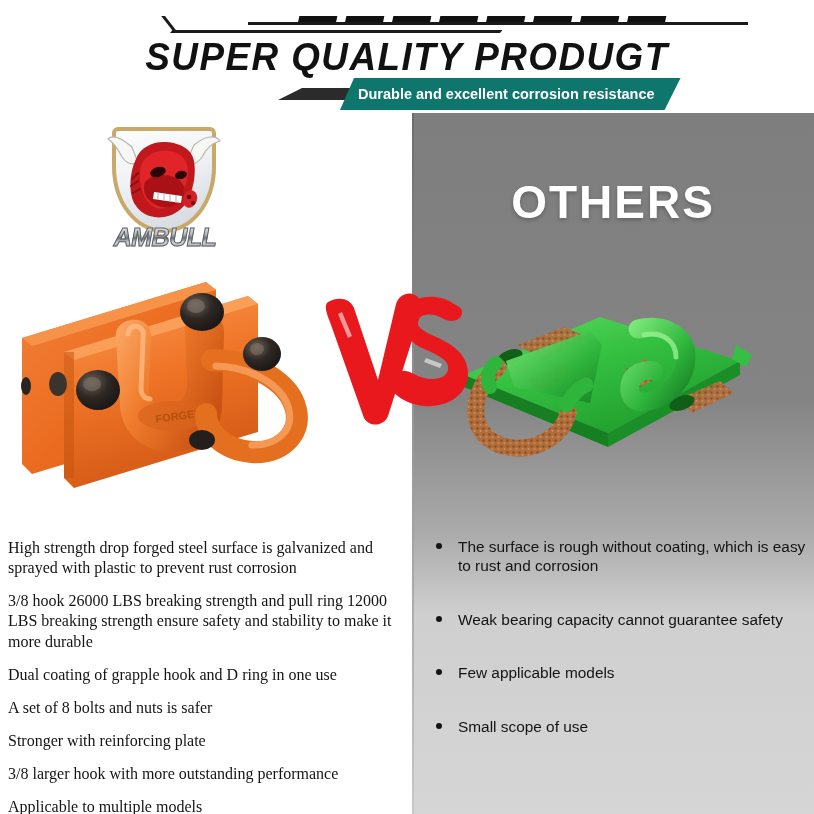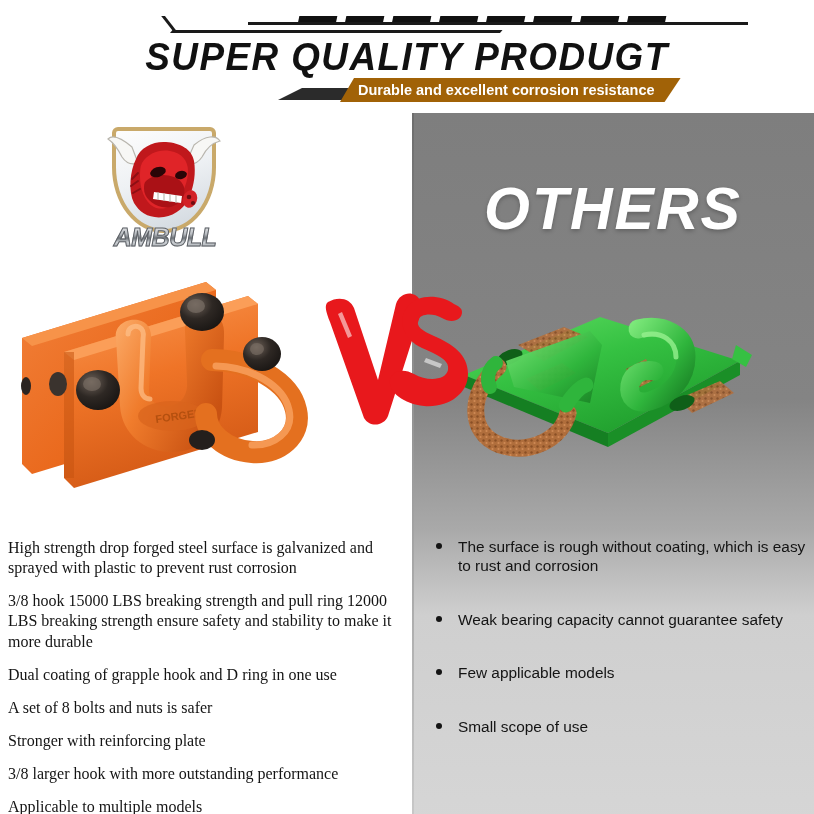--- a/index.html
+++ b/index.html
@@ -24,21 +24,21 @@
                 transform:rotate(-38deg); transform-origin:top center; }
 
   .title {
     position:absolute; top:20px; left:0; width:814px; text-align:center;
     font-size:38px; font-weight:bold; font-style:italic; letter-spacing:1.5px;
     color:#111; white-space:nowrap; font-family:"Liberation Sans", sans-serif;
     transform:scaleX(0.97);
   }
 
   .sub-banner {
-    position:absolute; top:62px; left:340px; height:24px; background:#a16207;
+    position:absolute; top:62px; left:340px; height:32px; background:#0f766e;
     padding:0 26px 0 18px; display:flex; align-items:center;
     clip-path:polygon(14px 0, 100% 0, calc(100% - 16px) 100%, 0 100%);
   }
   .sub-banner span { color:#fff; font-size:14.5px; font-weight:bold; white-space:nowrap; }
   .sub-tail {
     position:absolute; top:72px; left:278px; width:86px; height:12px; background:#2b2b2b;
     clip-path:polygon(24px 0, 100% 0, 100% 100%, 0 100%);
   }
 
   
@@ -63,21 +63,21 @@
     position:absolute; top:100px; left:0; width:150px; text-align:center;
     font-size:25px; font-weight:bold; font-style:italic; letter-spacing:-0.5px;
     background:linear-gradient(180deg,#fcfcfc 0%,#b9bdc2 38%,#6d7277 52%,#cdd1d5 66%,#8d9196 100%);
     -webkit-background-clip:text; background-clip:text; color:transparent;
     -webkit-text-stroke:1px #5d6166;
     font-family:"Liberation Sans", sans-serif;
   }
 
   .others-word {
     position:absolute; top:62px; left:0; width:402px; text-align:center;
-    font-size:59px; font-weight:bold; font-style:italic; color:#fff;
+    font-size:46px; font-weight:bold; color:#fff;
     letter-spacing:2px; text-shadow:0 2px 4px rgba(0,0,0,.25);
   }
 
   
   .vs { position:absolute; top:272px; left:322px; width:150px; height:140px; z-index:9; }
   .vs svg { width:100%; height:100%; display:block; }
 
   
   .prod-orange { position:absolute; top:155px; left:6px; width:330px; height:230px; }
   .prod-orange svg { width:100%; height:100%; display:block; }
@@ -209,21 +209,21 @@
             <ellipse cx="86" cy="116" rx="9" ry="7" fill="#7d7168" opacity=".6"></ellipse>
             <ellipse cx="52" cy="116" rx="9" ry="12" fill="#3a332e"></ellipse>
             <ellipse cx="20" cy="118" rx="5" ry="9" fill="#2b2522"></ellipse>
             <ellipse cx="196" cy="172" rx="13" ry="10" fill="#241f1c"></ellipse>
           </g>
         </svg>
       </div>
 
       <div class="feat-list">
         <div class="feat-item">High strength drop forged steel surface is galvanized and sprayed with plastic to prevent rust corrosion</div>
-        <div class="feat-item">3/8 hook 15000 LBS breaking strength and pull ring 12000 LBS breaking strength ensure safety and stability to make it more durable</div>
+        <div class="feat-item">3/8 hook 26000 LBS breaking strength and pull ring 12000 LBS breaking strength ensure safety and stability to make it more durable</div>
         <div class="feat-item">Dual coating of grapple hook and D ring in one use</div>
         <div class="feat-item">A set of 8 bolts and nuts is safer</div>
         <div class="feat-item">Stronger with reinforcing plate</div>
         <div class="feat-item">3/8 larger hook with more outstanding performance</div>
         <div class="feat-item">Applicable to multiple models</div>
       </div>
     </div>
 
     <div class="panel-right">
       <div class="others-word">OTHERS</div>

